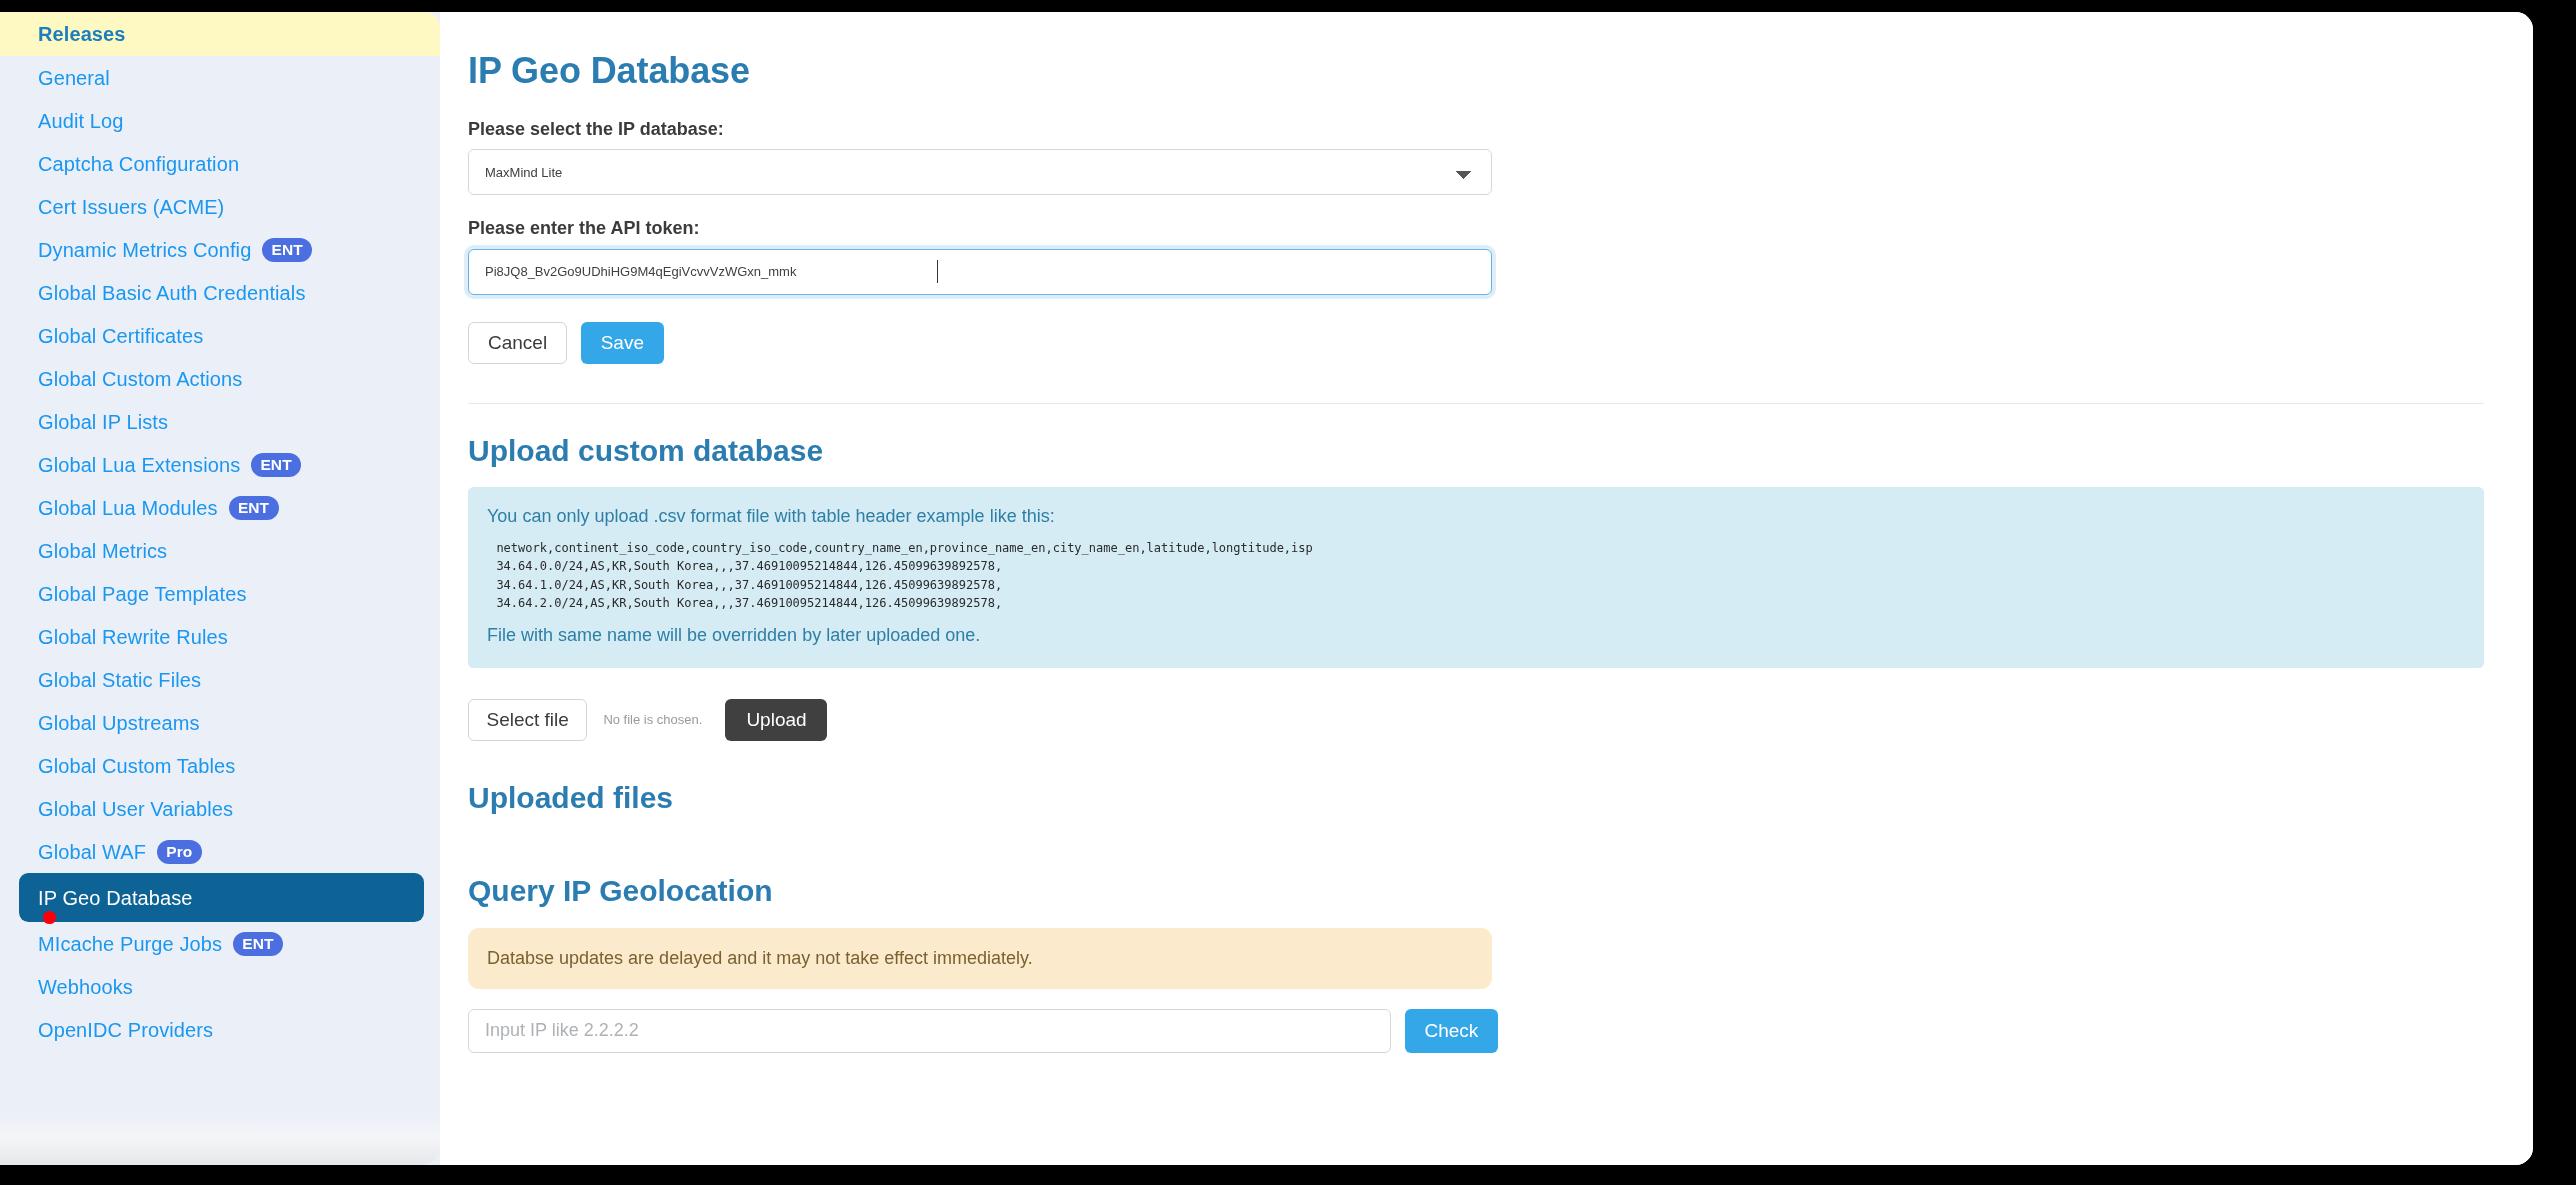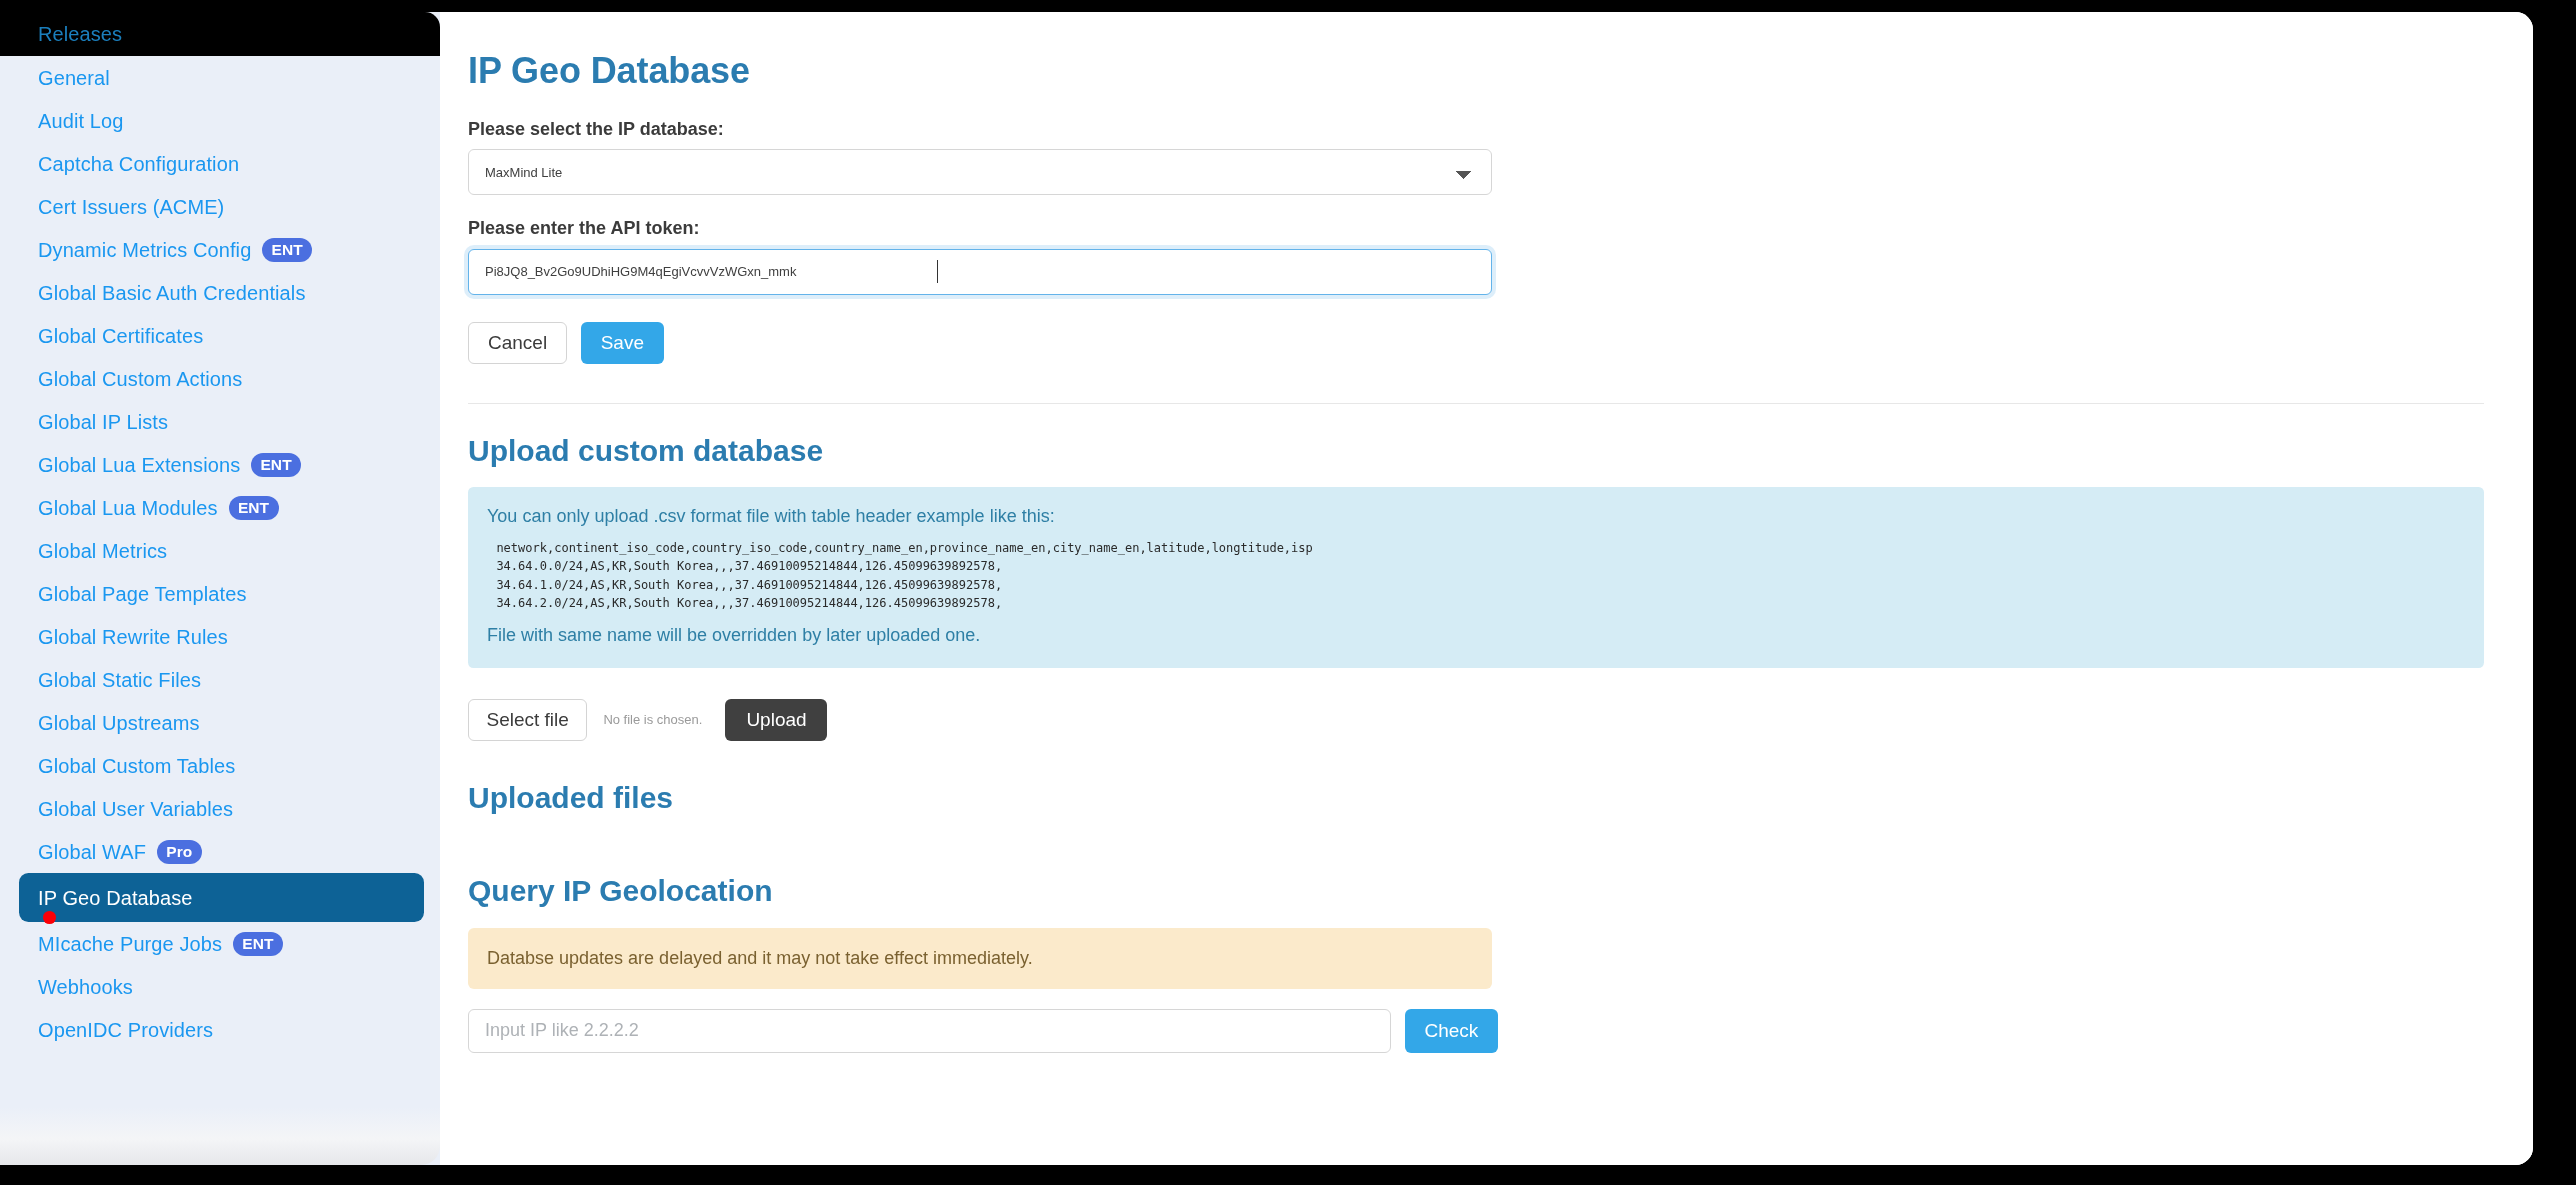--- a/index.html
+++ b/index.html
@@ -50,24 +50,25 @@
     padding: 0 31px 0 38px;
     color: #1a97f0;
     font-size: 20px;
     line-height: 1;
     letter-spacing: 0.1px;
     white-space: nowrap;
     cursor: pointer;
     position: relative;
   }
   .nav-item.first {
-    background: #000000;
+    background: #fef9c3;
     height: 44px;
     border-radius: 0 15px 0 0;
     color: #1b7fbd;
+    font-weight: bold;
   }
   .nav-item.active {
     background: #0d6296;
     color: #ffffff;
     border-radius: 9.4px;
     margin: 0 16px 0 19px;
     padding-left: 19px;
     height: 49px;
   }
   .nav-label { display: inline-block; }
@@ -222,21 +223,21 @@
     font-family: "DejaVu Sans Mono", monospace;
     font-size: 12px;
     color: #2a2a2a;
     line-height: 1.52;
     margin: 9.4px 0 10.8px 9.4px;
     white-space: pre;
   }
   .alert-warning {
     background: #fbeacb;
     color: #7a6130;
-    border-radius: 6px;
+    border-radius: 11px;
     padding: 20px 19px;
     font-size: 18px;
     width: 1024px;
     margin-top: 20px;
   }
 
   
   .file-row { display: flex; align-items: center; gap: 0; margin-top: 31px; }
   .file-btn {
     background: #ffffff;

